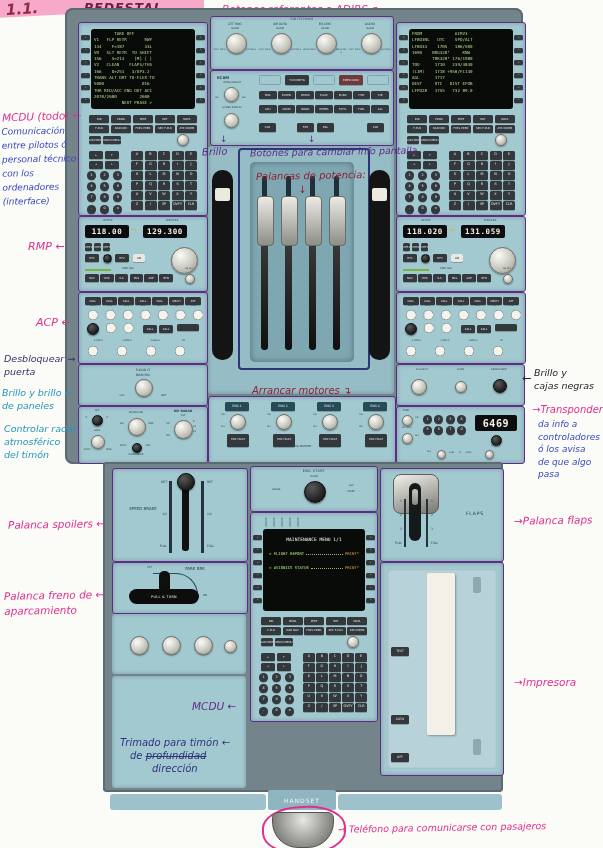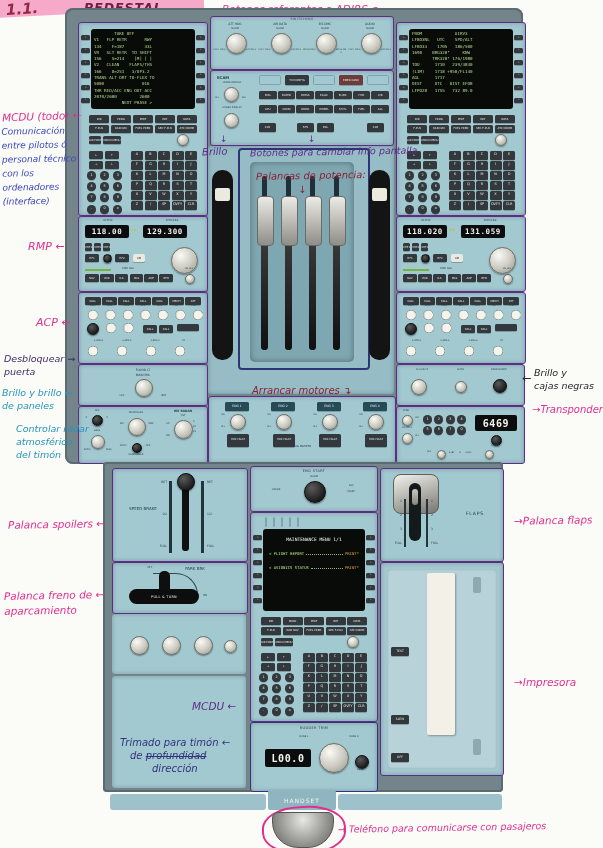--- a/index.html
+++ b/index.html
@@ -766,29 +766,20 @@
   <div class="panel oP" style="left:380px;top:562px;width:122px;height:212px">
     <div class="abs" style="left:6px;top:6px;width:110px;height:200px;background:#b7d2d9;border-radius:4px;box-shadow:inset 0 0 3px rgba(0,0,0,.2)"></div>
     <div class="abs" style="left:46px;top:10px;width:28px;height:162px;background:#f2f0e7;border-radius:2px;box-shadow:1px 1px 2px rgba(0,0,0,.3)"></div>
     <div class="abs" style="left:92px;top:14px;width:8px;height:16px;background:#8ea9b0;border-radius:2px"></div>
     <div class="abs" style="left:92px;top:176px;width:8px;height:16px;background:#8ea9b0;border-radius:2px"></div>
     <div class="abs key" style="left:10px;top:84px;width:18px;height:9px;font-size:3px">TEST</div>
     <div class="abs key" style="left:10px;top:152px;width:18px;height:9px;font-size:3px">SLEW</div>
     <div class="abs key" style="left:10px;top:190px;width:18px;height:9px;font-size:3px">OFF</div>
   </div>
 
-  <div class="panel oN" style="left:250px;top:722px;width:126px;height:68px">
-    <div class="lab" style="left:0;top:4px;width:126px;font-size:3.4px;letter-spacing:.4px">RUDDER TRIM</div>
-    <div class="lab" style="left:42px;top:13px;width:22px;font-size:2.4px">NOSE L</div>
-    <div class="lab" style="left:92px;top:13px;width:22px;font-size:2.4px">NOSE R</div>
-    <div class="abs lcd" style="left:14px;top:26px;width:46px;height:18px;font-size:10px">L00.0</div>
-    <div class="abs knob" style="left:68px;top:20px;width:28px;height:28px"></div>
-    <div class="abs knobD" style="left:104px;top:32px;width:12px;height:12px"></div>
-    <div class="lab" style="left:100px;top:46px;width:20px;font-size:2.4px">RESET</div>
-  </div>
 
   <div class="abs" style="left:110px;top:794px;width:156px;height:16px;background:#9dc2cb;border-radius:3px"></div>
   <div class="abs" style="left:338px;top:794px;width:164px;height:16px;background:#9dc2cb;border-radius:3px"></div>
   <div class="abs" style="left:268px;top:790px;width:68px;height:20px;background:#8fb6c0;border-radius:2px;display:flex;align-items:center;justify-content:center;color:#f4f7f7;font-size:6px;letter-spacing:1px">HANDSET</div>
   <div class="abs" style="left:262px;top:806px;width:80px;height:44px;border:2px solid #e0308e;border-radius:45%;transform:rotate(-2deg)"></div>
   <div class="abs" style="left:272px;top:812px;width:60px;height:34px;background:radial-gradient(circle at 50% 20%,#e8e8e4,#9a9a96 55%,#5f5f5c);border-radius:6px 6px 26px 26px;border:1px solid #555"></div>
 
   <div class="hw" style="left:2px;top:110px;font-size:10.5px;color:#e0308e;transform:rotate(-2deg)">MCDU (todo) ←</div>
   <div class="abs" style="left:2px;top:124px;font-style:italic;font-size:9px;color:#3a49bd;line-height:14px;transform:rotate(-1deg)">
       <div>Comunicación</div>
@@ -801,21 +792,21 @@
   <div class="hw" style="left:28px;top:240px;font-size:11px;color:#e0308e">RMP ←</div>
   <div class="hw" style="left:36px;top:316px;font-size:11px;color:#e0308e">ACP ←</div>
   <div class="abs" style="left:4px;top:352px;font-style:italic;font-size:9.5px;color:#3d2f63;line-height:13px">
       <div>Desbloquear →</div>
       <div>puerta</div>
     </div>
   <div class="abs" style="left:2px;top:386px;font-style:italic;font-size:9.5px;color:#2596bb;line-height:13px">
       <div>Brillo y brillo ←</div>
       <div>de paneles</div>
     </div>
-  <div class="abs" style="left:16px;top:422px;font-style:italic;font-size:9.5px;color:#2596bb;line-height:13px">
+  <div class="abs" style="left:4px;top:422px;font-style:italic;font-size:9.5px;color:#2596bb;line-height:13px">
       <div>Controlar radar</div>
       <div>atmosférico</div>
       <div>del timón</div>
     </div>
   <div class="hw" style="left:8px;top:518px;font-size:10.5px;color:#e0308e;transform:rotate(-1deg)">Palanca spoilers ←</div>
   <div class="abs" style="left:4px;top:588px;font-style:italic;font-size:10.5px;color:#e0308e;line-height:15px;transform:rotate(-1deg)">
       <div>Palanca freno de ←</div>
       <div>aparcamiento</div>
     </div>
   <div class="hw" style="left:120px;top:737px;font-size:10px;color:#31337c">Trimado para timón ←</div>
@@ -828,17 +819,24 @@
   <div class="hw" style="left:250px;top:146px;font-size:9.5px;color:#5e2c85;transform:rotate(-1deg)">Botones para cambiar info pantalla</div>
   <div class="hw" style="left:256px;top:170px;font-size:10px;color:#8c2134;transform:rotate(-1deg)">Palancas de potencia:</div>
   <div class="hw" style="left:298px;top:184px;font-size:10px;color:#8c2134">↓</div>
   <div class="hw" style="left:252px;top:385px;font-size:10px;color:#8c2134">Arrancar motores ↴</div>
   <div class="hw" style="left:522px;top:372px;font-size:11px;color:#26262b">←</div>
   <div class="abs" style="left:534px;top:366px;font-style:italic;font-size:9.5px;color:#26262b;line-height:13px">
       <div>Brillo y</div>
       <div>cajas negras</div>
     </div>
   <div class="hw" style="left:532px;top:404px;font-size:10px;color:#e0308e">→Transponder:</div>
+  <div class="abs" style="left:538px;top:418px;font-style:italic;font-size:9px;color:#3a49bd;line-height:12.5px">
+      <div>da info a</div>
+      <div>controladores</div>
+      <div>ó los avisa</div>
+      <div>de que algo</div>
+      <div>pasa</div>
+    </div>
   <div class="hw" style="left:514px;top:514px;font-size:10.5px;color:#e0308e;transform:rotate(-1deg)">→Palanca flaps</div>
   <div class="hw" style="left:514px;top:676px;font-size:10.5px;color:#e0308e">→Impresora</div>
   <div class="hw" style="left:338px;top:822px;font-size:9.5px;color:#e0308e;transform:rotate(-1deg)">→ Teléfono para comunicarse con pasajeros</div>
 
 </div>
 
 </body></html>

